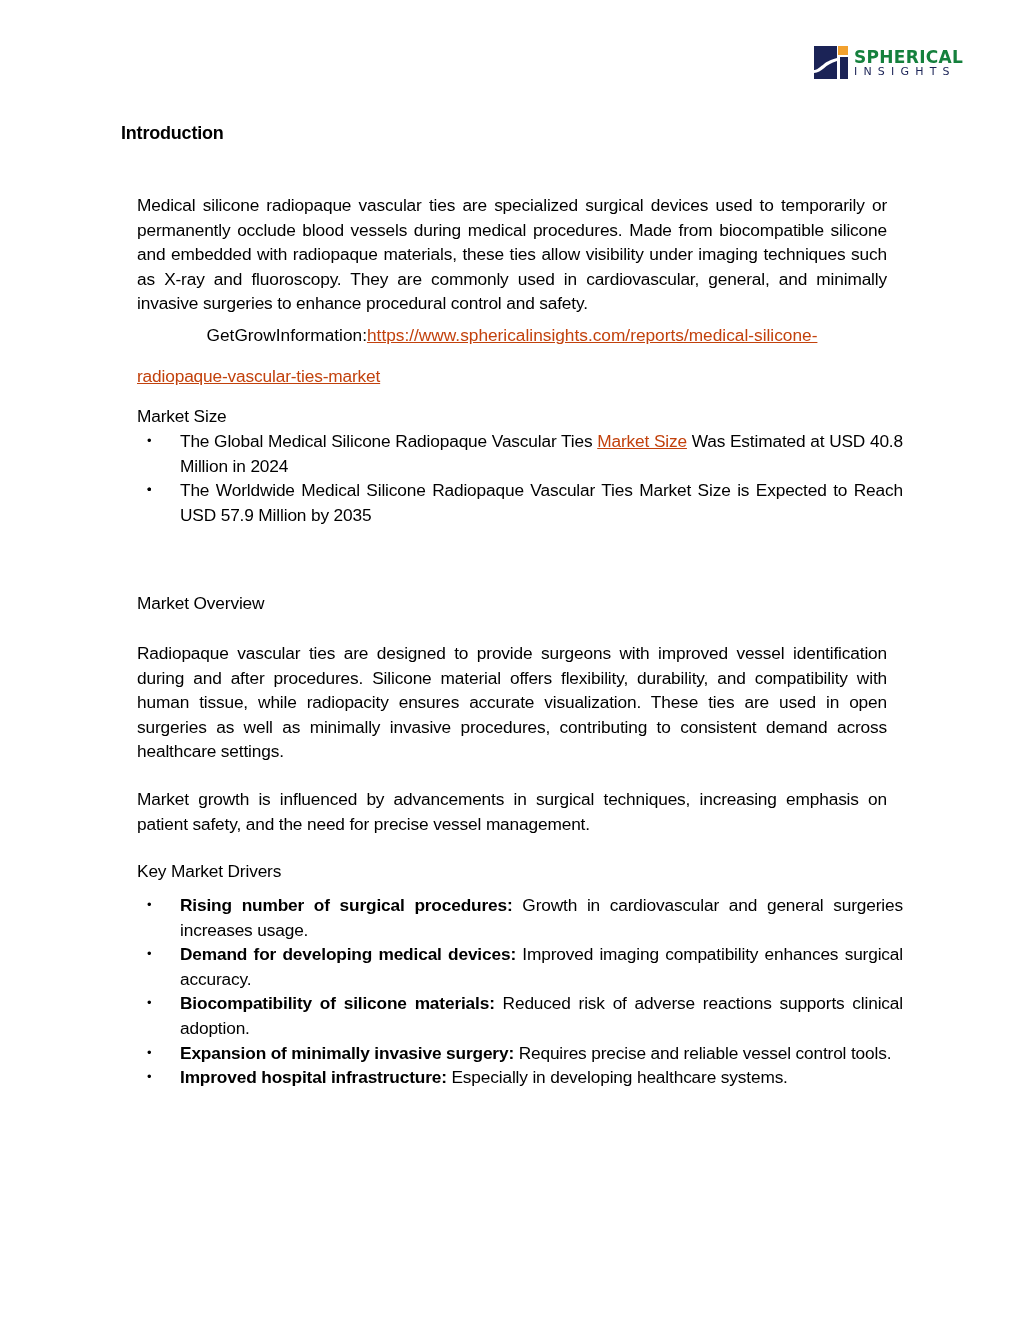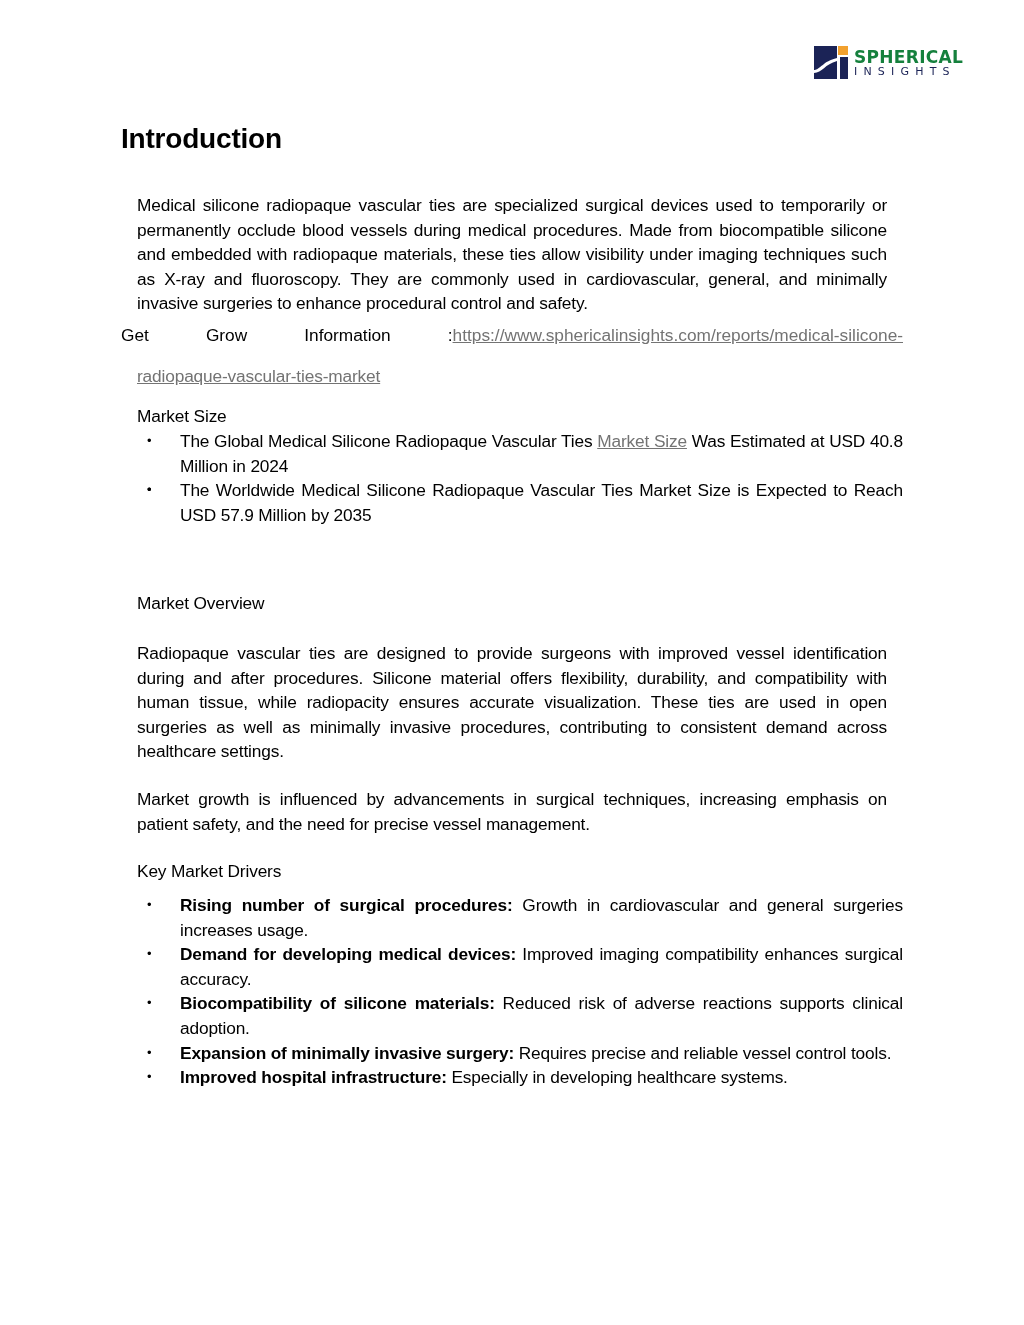--- a/index.html
+++ b/index.html
@@ -4,28 +4,28 @@
 <style>
   html, body { margin: 0; padding: 0; background: #ffffff; }
   body { width: 1024px; height: 1325px; position: relative; overflow: hidden;
          font-family: "Liberation Sans", sans-serif; color: #000; }
   .logo { position: absolute; left: 814px; top: 46px; display: flex; align-items: center; }
   .logo-mark { width: 34px; height: 33px; position: relative; }
   .logo-text { margin-left: 6px; display: flex; flex-direction: column; }
   .logo-title { font-family: "DejaVu Sans", sans-serif; font-weight: bold; font-size: 17px; color: #15803d; letter-spacing: 0.3px; line-height: 18px; }
   .logo-sub { font-family: "DejaVu Sans", sans-serif; font-size: 11px; color: #1b2356; letter-spacing: 6.2px; line-height: 12px; }
   .content { position: absolute; left: 121px; width: 782px; top: 0; }
-  h1 { position: absolute; top: 123px; left: 0; margin: 0; font-size: 28px; font-weight: bold; letter-spacing: -0.2px; }
+  h1 { position: absolute; top: 123px; left: 0; margin: 0; font-size: 18px; font-weight: bold; letter-spacing: -0.2px; }
   p, .line { margin: 16px; font-size: 17.3px; line-height: 24.6px; text-align: justify; letter-spacing: -0.15px; }
   .block { position: absolute; left: 0; width: 782px; }
-  a { color: #737373; }
+  a { color: #c2410c; }
   ul { margin: 0; padding: 0; list-style: none; }
   li { position: relative; padding-left: 59px; font-size: 17.3px; line-height: 24.6px; text-align: justify; letter-spacing: -0.15px; }
   li .bullet { position: absolute; left: 26px; top: 0; font-size: 13px; }
-  .getmore { display: flex; justify-content: space-between; font-size: 17.3px; line-height: 24.6px; }
+  .getmore { display: flex; justify-content: center; font-size: 17.3px; line-height: 24.6px; }
   b { font-weight: bold; }
 </style>
 </head>
 <body>
 
 <div class="logo">
   <svg class="logo-mark" width="34" height="33" viewBox="0 0 34 33">
     <rect x="0" y="0" width="23" height="33" fill="#1b2356"></rect>
     <rect x="24" y="0" width="10" height="9" fill="#f2a12e"></rect>
     <rect x="26" y="11" width="8" height="22" fill="#1b2356"></rect>

